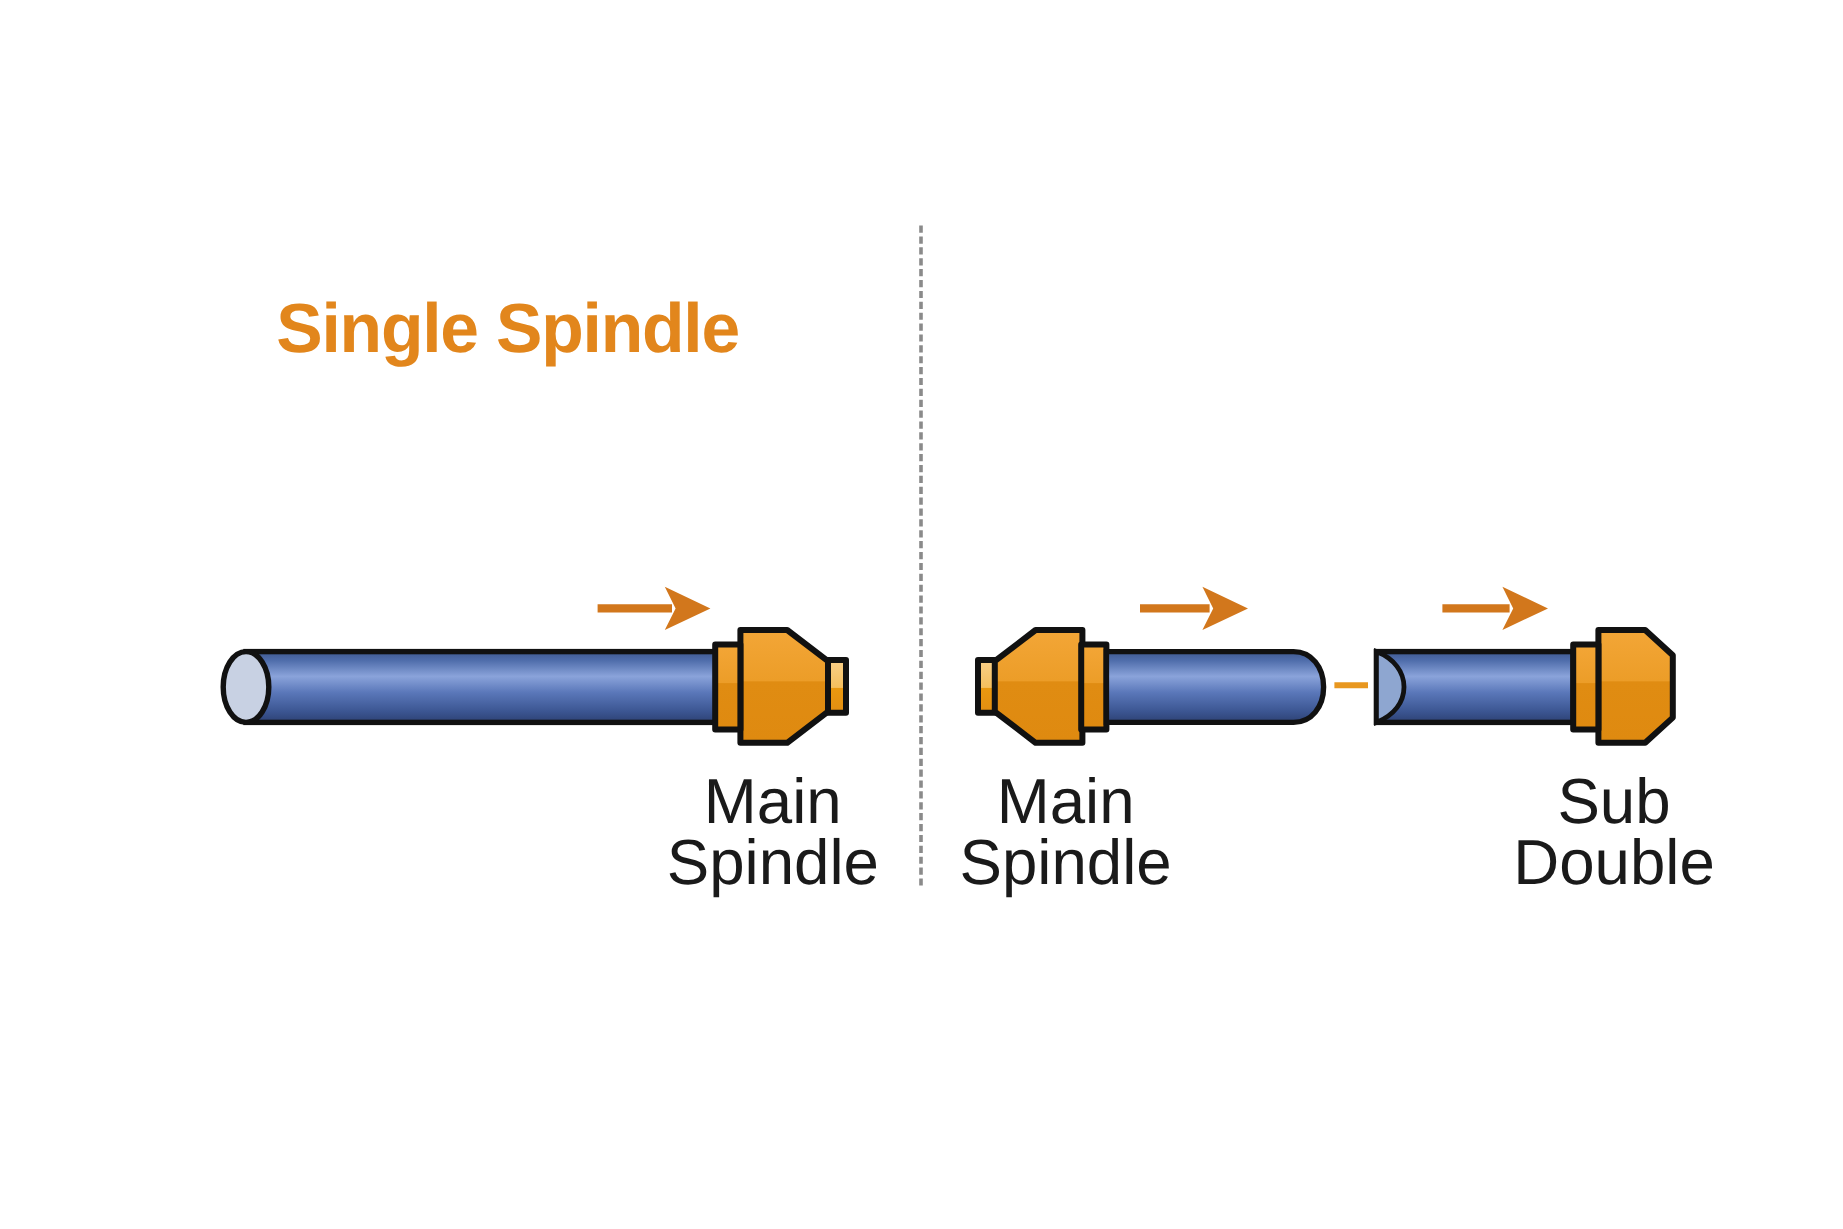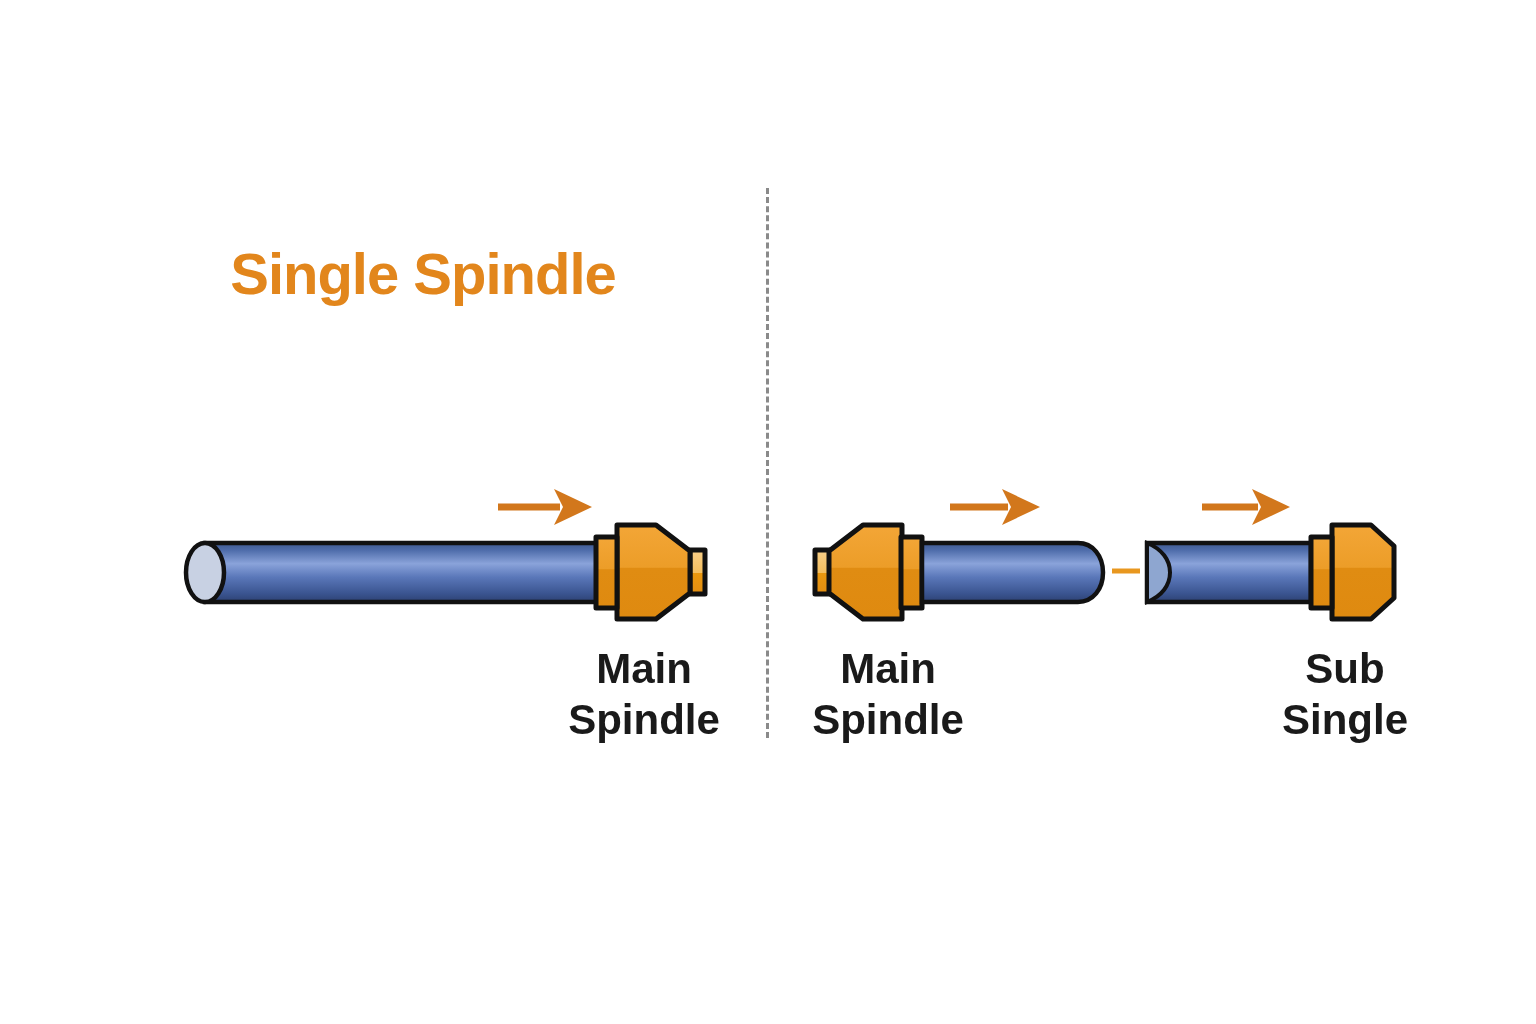--- a/index.html
+++ b/index.html
@@ -19,21 +19,21 @@
   }
   .title.left  { left:423px; }
   .title.right { left:1110px; }
   .divider {
     position:absolute; left:766px; top:164px; height:550px; width:0;
     border-left:3px dashed var(--divider-gray,#8a8a8a);
   }
   .diagram-svg { position:absolute; left:0; top:0; }
   .spindle-label {
     position:absolute; top:619px; transform:translateX(-50%);
-    font-size:42px; line-height:51px; font-weight:700;
+    font-size:53px; line-height:51px; font-weight:400;
     color:var(--label-black,#1a1a1a);
     text-align:center; white-space:pre-line;
   }
   .spindle-label.pos-single-main { left:644px; }
   .spindle-label.pos-double-main { left:888px; }
   .spindle-label.pos-double-sub  { left:1345px; }
 </style>
 </head>
 <body>
 
@@ -117,15 +117,15 @@
         <path d="M1290,483 L1252,465 L1261,483 L1252,501 Z" fill="#d2771c"></path>
       </g>
     </g>
   </svg>
 
   <div class="spindle-label pos-single-main">Main
 Spindle</div>
   <div class="spindle-label pos-double-main">Main
 Spindle</div>
   <div class="spindle-label pos-double-sub">Sub
-Single</div>
+Double</div>
 
 </div>
 
 </body></html>

